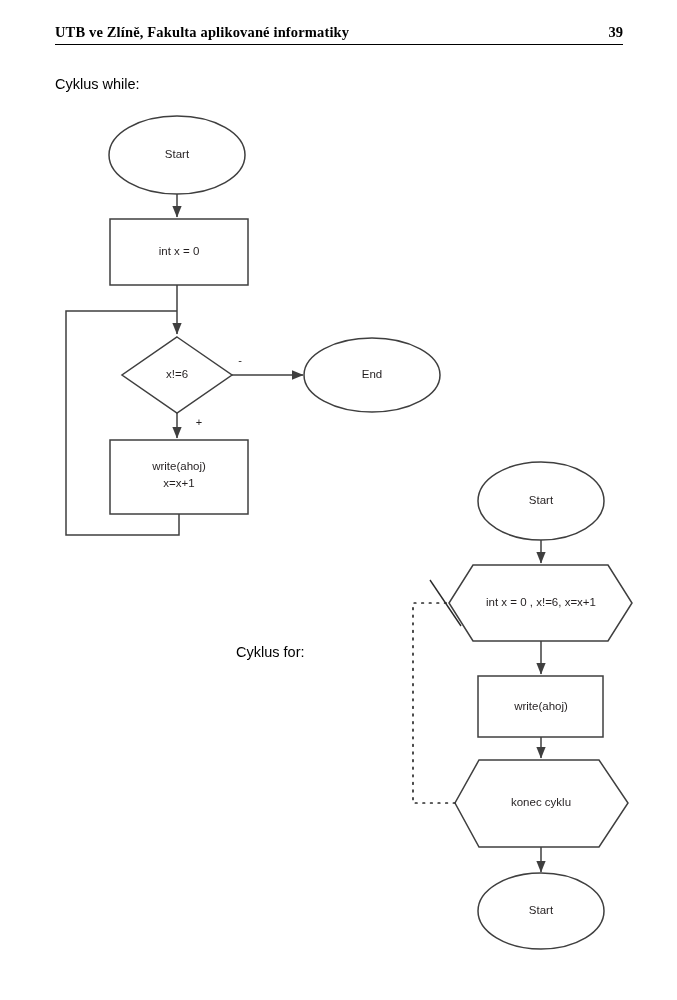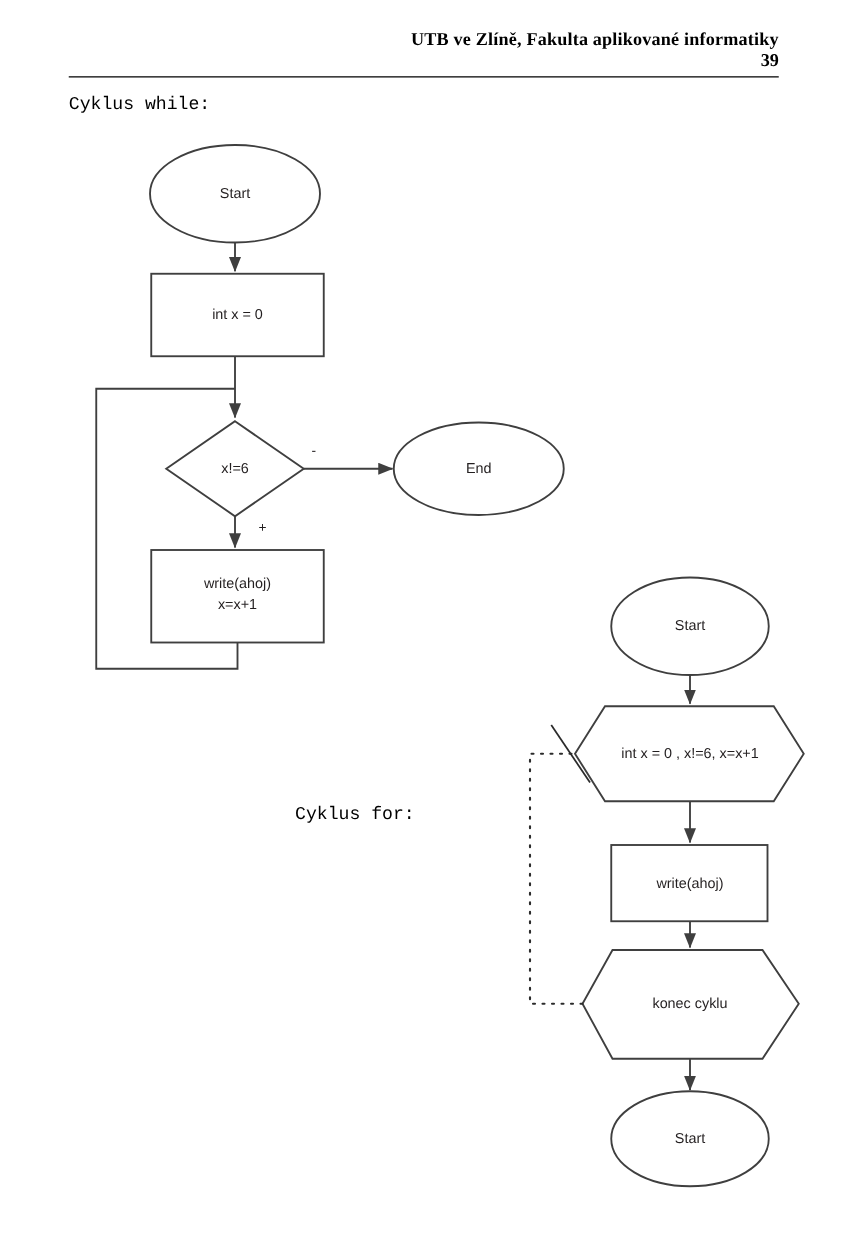--- a/index.html
+++ b/index.html
@@ -24,50 +24,48 @@
   .page-header {
     position: absolute;
     left: 55px;
     top: 24px;
     width: 568px;
     display: flex;
     align-items: flex-end;
     justify-content: space-between;
     border-bottom: 1.6px solid #000;
     padding-bottom: 3px;
-    flex-direction: column;
   }
   .header-title {
     font-family: "Liberation Serif", serif;
     font-weight: bold;
     font-size: 14.5px;
     letter-spacing: 0.15px;
     white-space: nowrap;
   }
   .header-page-number {
     font-family: "Liberation Serif", serif;
     font-weight: bold;
     font-size: 14.5px;
     margin-left: 32px;
   }
 
   
   .body-label {
     position: absolute;
-    font-family: Liberation Mono, monospace;
+    font-family: Liberation Sans, sans-serif;
     font-size: 14.5px;
     white-space: nowrap;
   }
   #label-while { left: 55px; top: 76px; }
   #label-for   { left: 236px; top: 644px; }
 
   
   .diagram {
     position: absolute;
-    padding-left: 11px;
   }
   #flow-while { left: 0px; top: 100px; width: 470px; height: 460px; }
   #flow-for   { left: 395px; top: 450px; width: 282px; height: 510px; }
 
   svg { display: block; overflow: visible; }
 
   .shape {
     fill: #ffffff;
     stroke: #3f3f3f;
     stroke-width: 1.5px;

